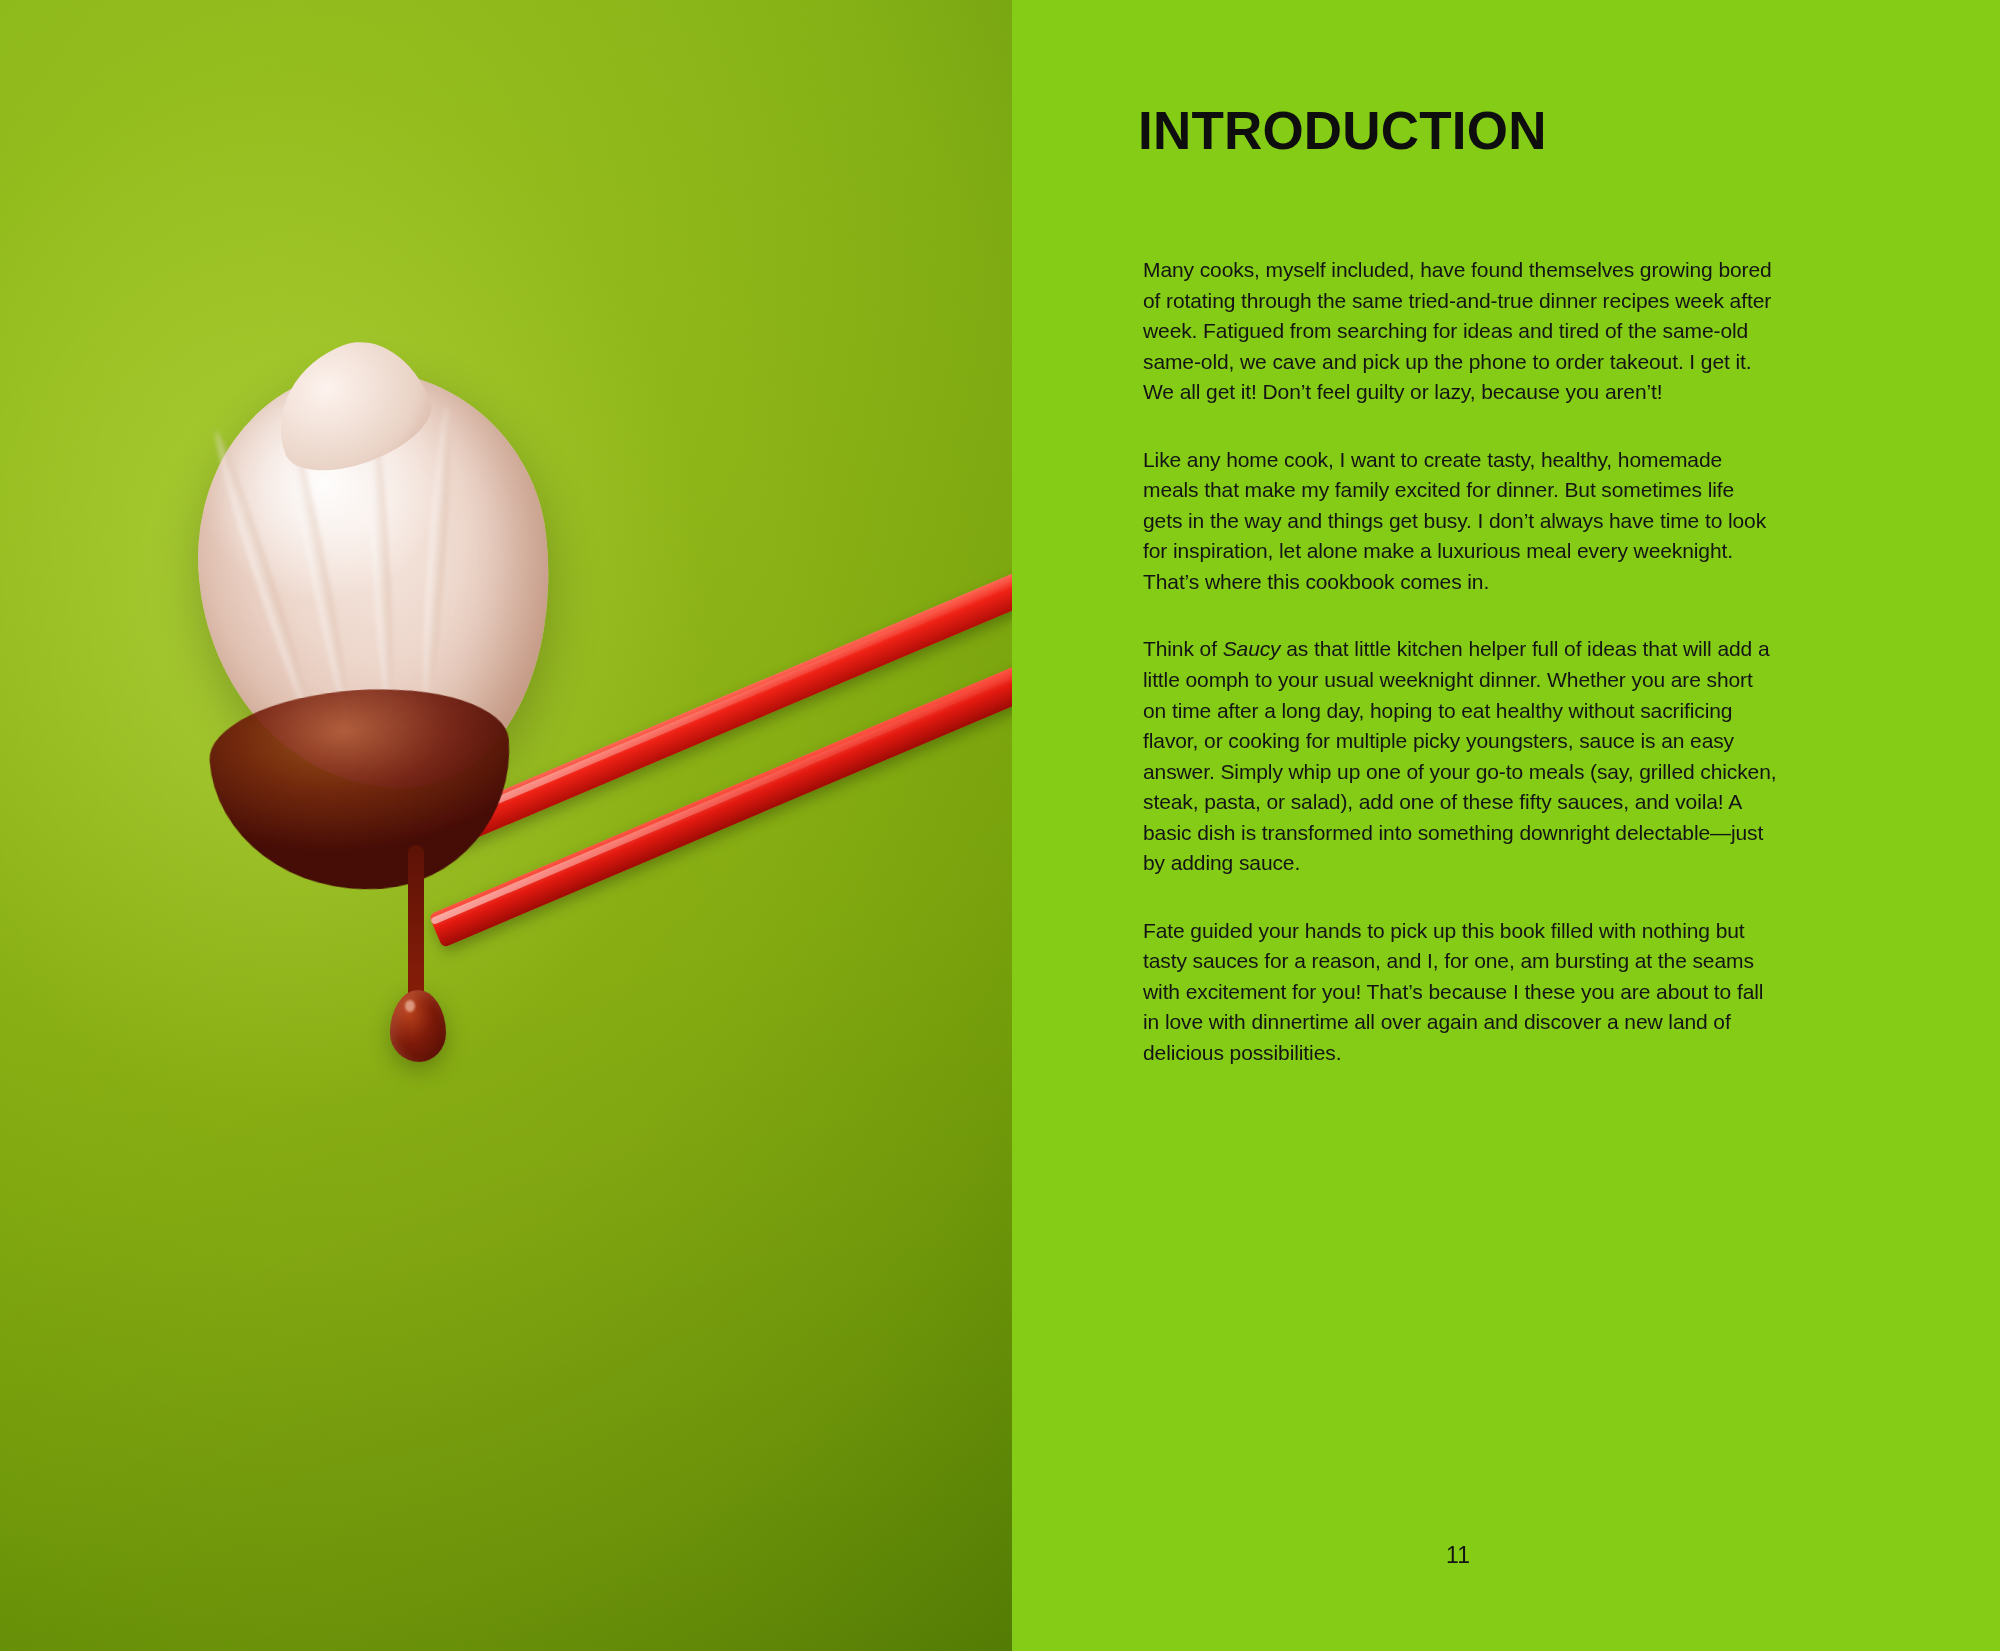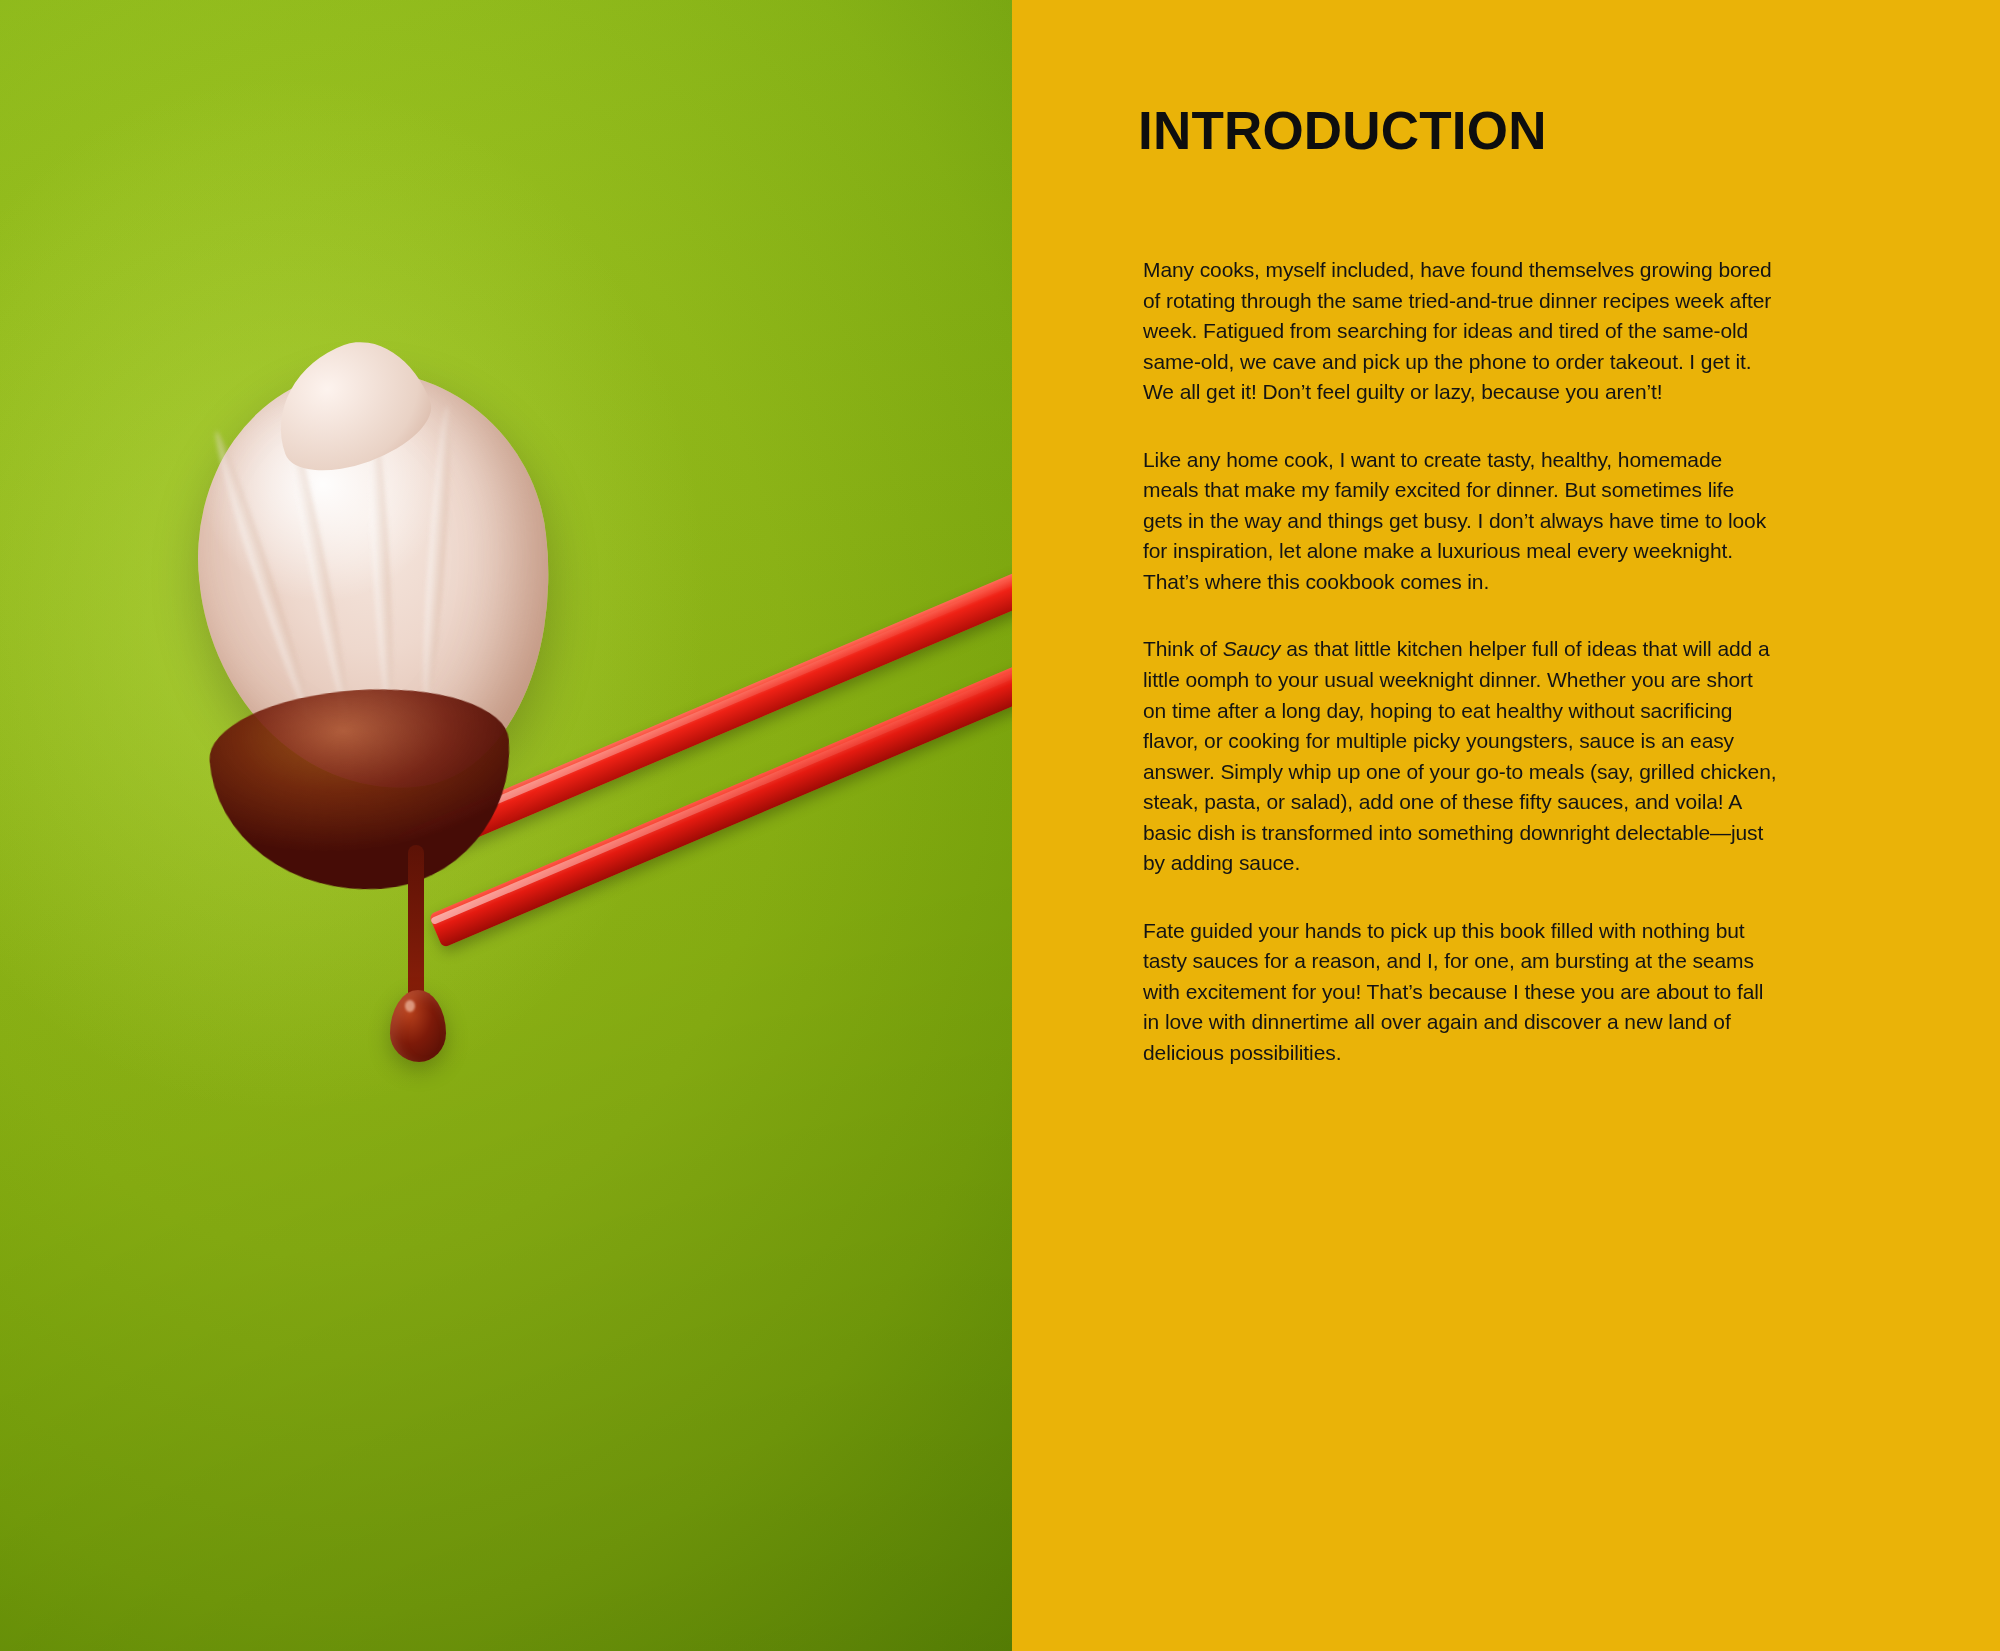--- a/index.html
+++ b/index.html
@@ -148,21 +148,21 @@
     border-radius: 50%;
     background: rgba(255,220,200,0.55);
     filter: blur(1px);
   }
 
   
   .text-page {
     position: relative;
     width: 988px;
     height: 1651px;
-    background: #eab308;
+    background: #84cc16;
   }
   .text-inner {
     position: absolute;
     left: 126px;
     top: 104px;
     width: 640px;
   }
   .chapter-title {
     font-size: 53px;
     font-weight: 700;
@@ -220,15 +220,16 @@
       <h1 class="chapter-title">INTRODUCTION</h1>
 
       <div class="body-copy">
         <p>Many cooks, myself included, have found themselves growing bored of rotating through the same tried-and-true dinner recipes week after week. Fatigued from searching for ideas and tired of the same-old same-old, we cave and pick up the phone to order takeout. I get it. We all get it! Don’t feel guilty or lazy, because you aren’t!</p>
         <p>Like any home cook, I want to create tasty, healthy, homemade meals that make my family excited for dinner. But sometimes life gets in the way and things get busy. I don’t always have time to look for inspiration, let alone make a luxurious meal every weeknight. That’s where this cookbook comes in.</p>
         <p>Think of <em>Saucy</em><span> as that little kitchen helper full of ideas that will add a little oomph to your usual weeknight dinner. Whether you are short on time after a long day, hoping to eat healthy without sacrificing flavor, or cooking for multiple picky youngsters, sauce is an easy answer. Simply whip up one of your go-to meals (say, grilled chicken, steak, pasta, or salad), add one of these fifty sauces, and voila! A basic dish is transformed into something downright delectable—just by adding sauce.</span></p>
         <p>Fate guided your hands to pick up this book filled with nothing but tasty sauces for a reason, and I, for one, am bursting at the seams with excitement for you! That’s because I these you are about to fall in love with dinnertime all over again and discover a new land of delicious possibilities.</p>
       </div>
     </div>
 
+    <div class="folio">11</div>
   </div>
 
 </div>
 
 </body></html>

